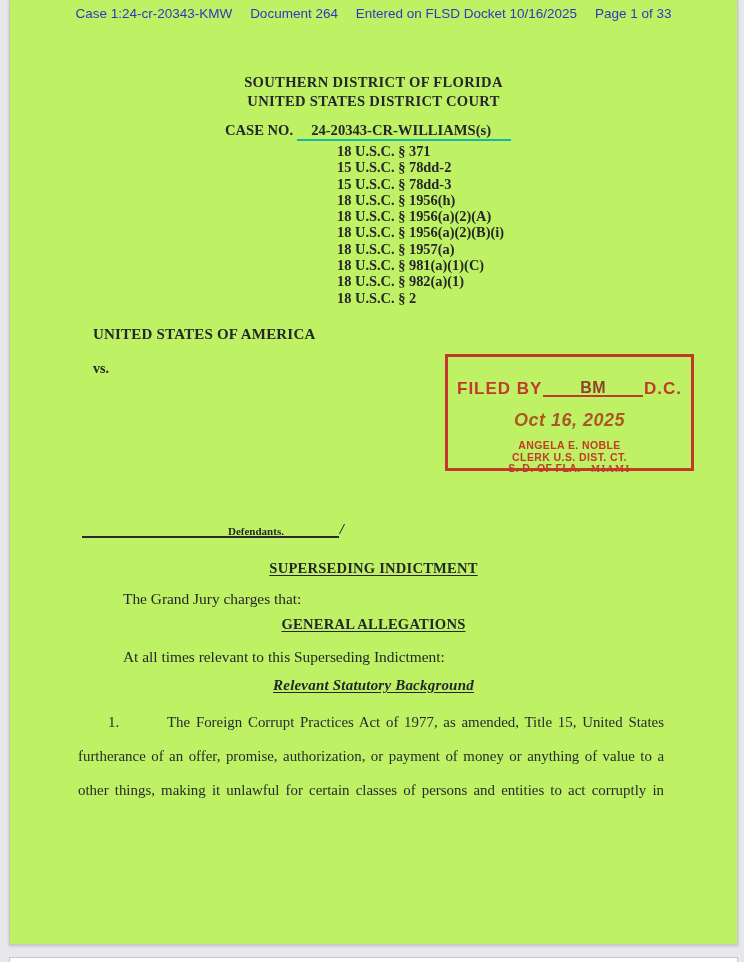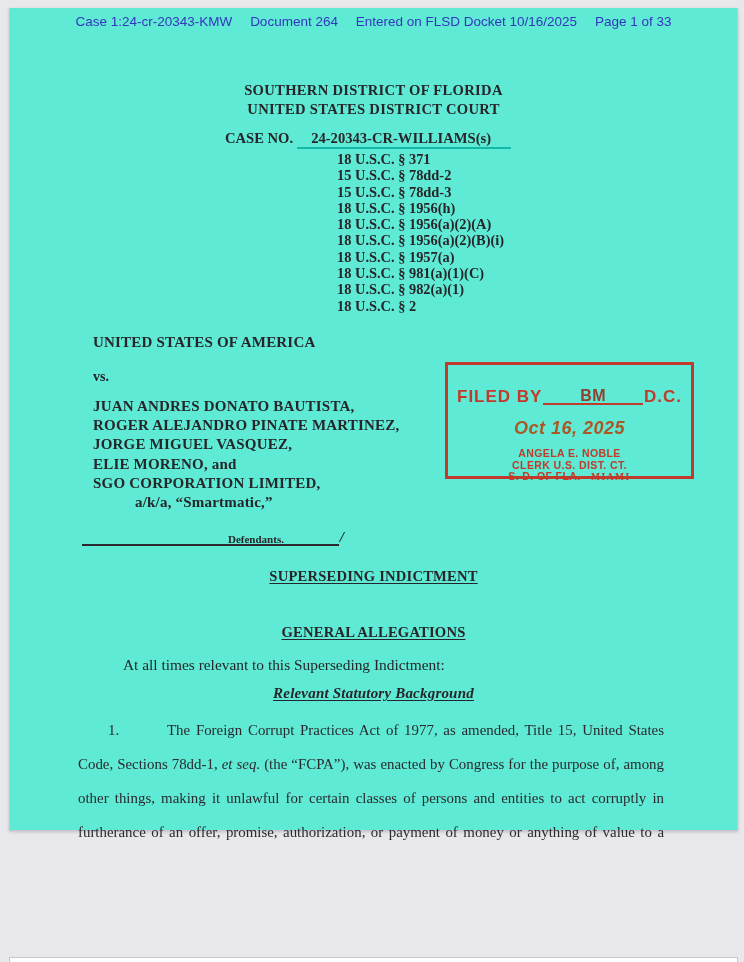--- a/index.html
+++ b/index.html
@@ -6,26 +6,25 @@
   body {
     width:744px; height:962px;
     background:#e7e7ec;
     position:relative;
     font-family:"Liberation Serif", serif;
     color:#26262a;
     overflow:hidden;
   }
   .page {
     position:absolute; left:9px; top:0;
-    width:729px; height:823px;
-    background:#5eead4;
+    width:729px; height:945px;
+    background:#bef264;
     border:1px solid #c6c6cc; border-top:none;
     box-sizing:border-box;
     box-shadow:0 1px 3px rgba(0,0,0,0.18);
-    margin-top:8px;
   }
   .page-next {
     position:absolute; left:9px; top:957px;
     width:729px; height:5px;
     background:#ffffff;
     border:1px solid #c6c6cc; border-bottom:none;
     box-sizing:border-box;
   }
   
   .doc-header {
@@ -157,28 +156,20 @@
     <div>18 U.S.C. § 1956(a)(2)(B)(i)</div>
     <div>18 U.S.C. § 1957(a)</div>
     <div>18 U.S.C. § 981(a)(1)(C)</div>
     <div>18 U.S.C. § 982(a)(1)</div>
     <div>18 U.S.C. § 2</div>
   </div>
 
   <div class="party-plaintiff">UNITED STATES OF AMERICA</div>
   <div class="party-vs">vs.</div>
 
-  <div class="party-defendants">
-    <div>JUAN ANDRES DONATO BAUTISTA,</div>
-    <div>ROGER ALEJANDRO PINATE MARTINEZ,</div>
-    <div>JORGE MIGUEL VASQUEZ,</div>
-    <div>ELIE MORENO, and</div>
-    <div>SGO CORPORATION LIMITED,</div>
-    <div class="party-aka">a/k/a, “Smartmatic,”</div>
-  </div>
 
   <div class="party-deflabel">Defendants.</div>
 
   <div class="rule-line">
     <span class="rule-bar"></span>
     <span class="rule-slash">/</span>
   </div>
 
   <div class="stamp">
     <div class="stamp-row1">
@@ -193,33 +184,33 @@
       <div>ANGELA E. NOBLE</div>
       <div>CLERK U.S. DIST. CT.</div>
       <div><span>S. D. OF FLA. -</span> <span class="stamp-city">MIAMI</span></div>
     </div>
   </div>
 
   <div class="h-center h-indictment">
     <span class="h-underline">SUPERSEDING INDICTMENT</span>
   </div>
 
+  <div class="body-line-indent grand-jury">The Grand Jury charges that:</div>
 
   <div class="h-center h-general">
     <span class="h-underline">GENERAL ALLEGATIONS</span>
   </div>
 
   <div class="body-line-indent at-all-times">At all times relevant to this Superseding Indictment:</div>
 
   <div class="h-center h-background">
     <span class="h-underline">Relevant Statutory Background</span>
   </div>
 
   <div class="para1">
     <div class="jline"><span class="pnum">1.</span><span>The Foreign Corrupt Practices Act of 1977, as amended, Title 15, United States</span></div>
-    <div class="jline"><span>Code, Sections 78dd-1, </span><i>et seq</i><span>. (the “FCPA”), was enacted by Congress for the purpose of, among</span></div>
+    <div class="jline">furtherance of an offer, promise, authorization, or payment of money or anything of value to a</div>
     <div class="jline">other things, making it unlawful for certain classes of persons and entities to act corruptly in</div>
-    <div class="jline">furtherance of an offer, promise, authorization, or payment of money or anything of value to a</div>
   </div>
 
 </div>
 
 <div class="page-next"></div>
 
 </body></html>

